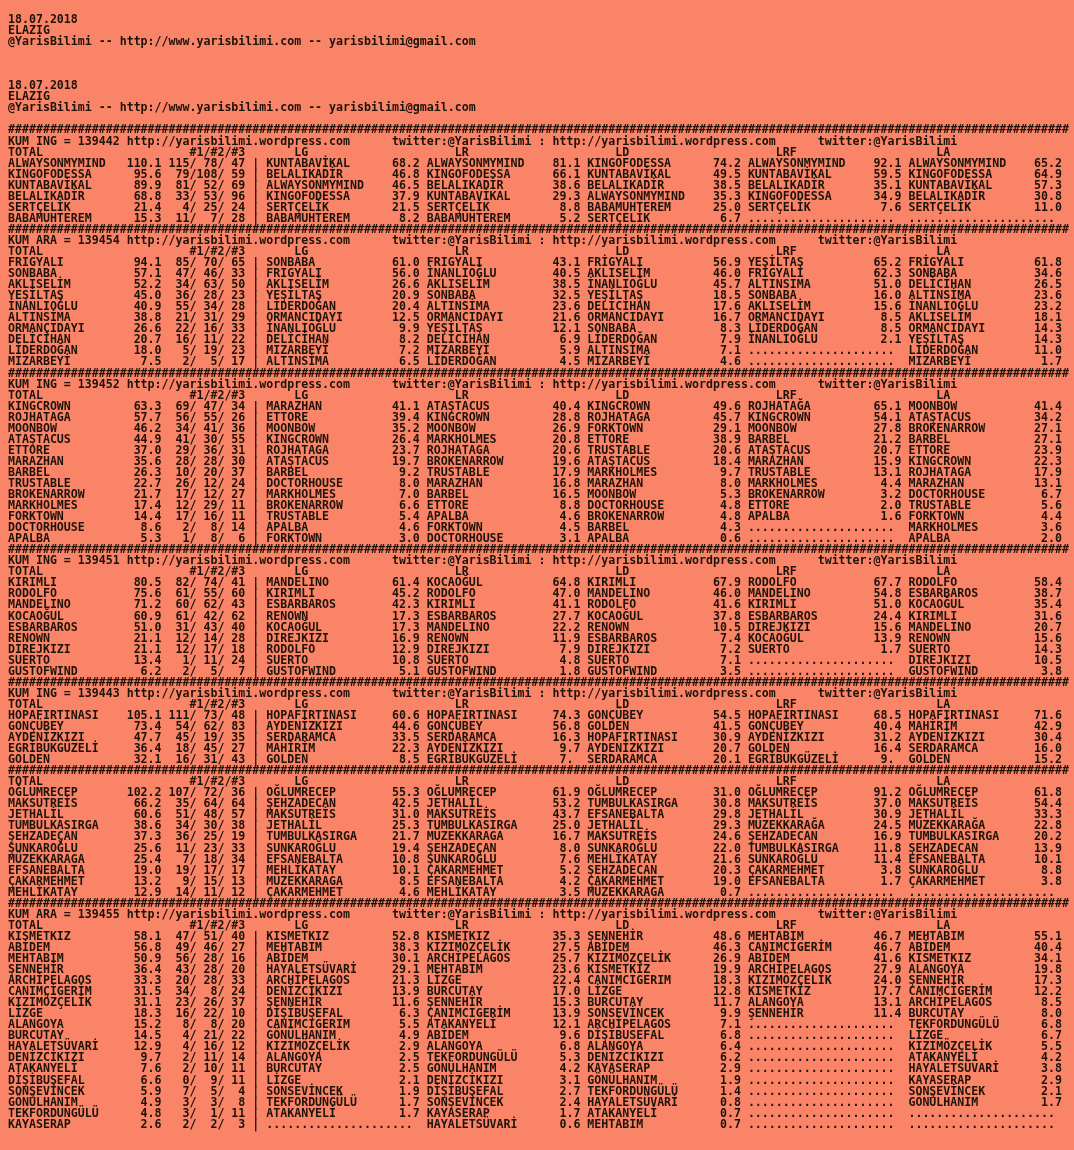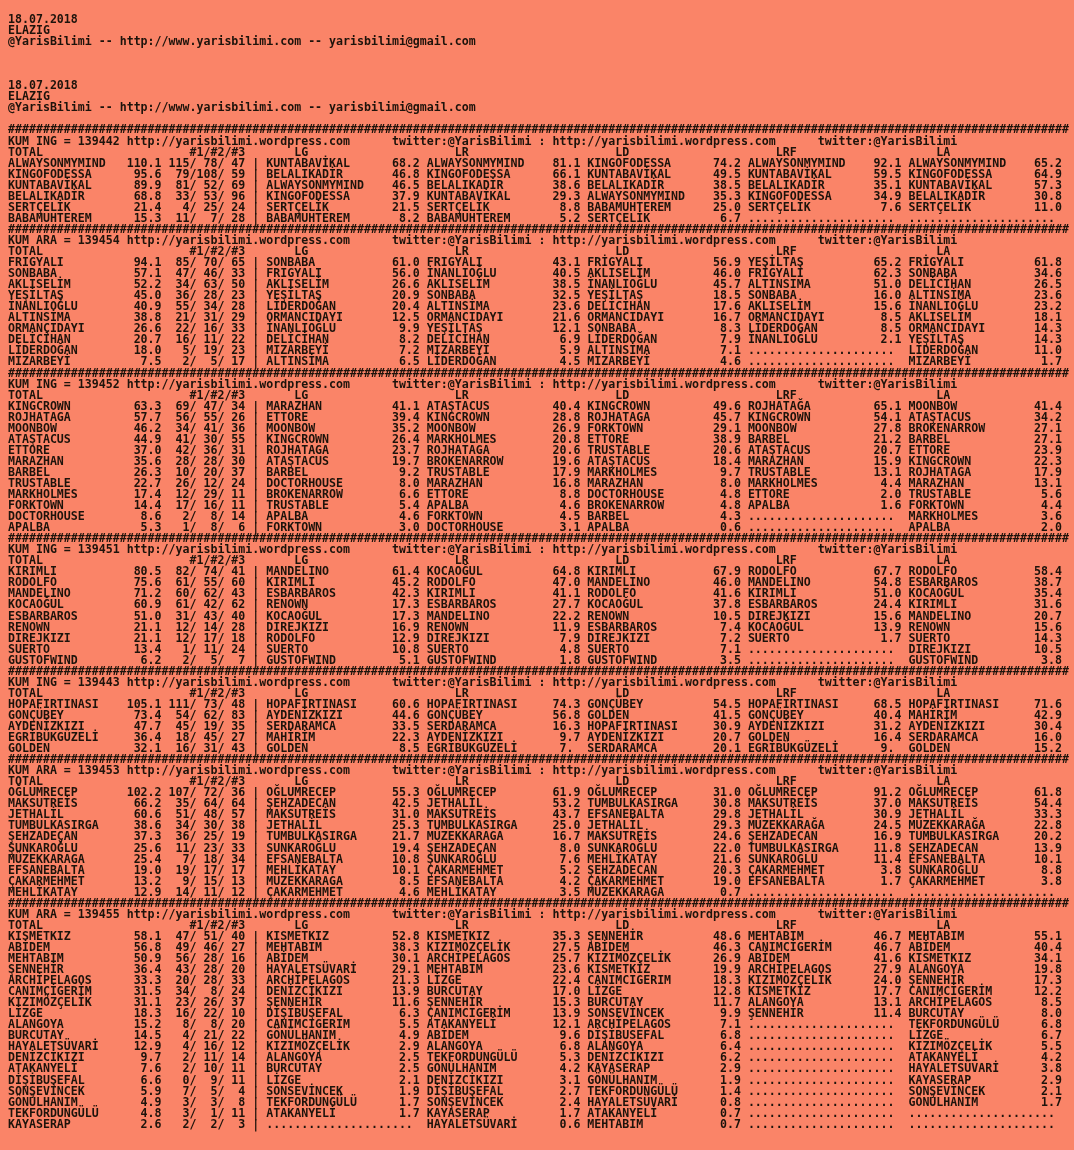--- a/index.html
+++ b/index.html
@@ -54,24 +54,25 @@
         <div class="line">MIZARBEYİ          7.5   2/  5/ 17 | ALTINSİMA          6.5 LİDERDOĞAN         4.5 MIZARBEYİ          4.6 .....................  MIZARBEYİ          1.7 </div>
       </section>
       <section>
         <div class="line">########################################################################################################################################################</div>
         <div class="line">KUM ING = 139452 http://yarisbilimi.wordpress.com      twitter:@YarisBilimi : http://yarisbilimi.wordpress.com      twitter:@YarisBilimi</div>
         <div class="line">TOTAL                     #1/#2/#3       LG                     LR                     LD                     LRF                    LA                 </div>
         <div class="line">KINGCROWN         63.3  69/ 47/ 34 | MARAZHAN          41.1 ATAŞTACUS         40.4 KINGCROWN         49.6 ROJHATAĞA         65.1 MOONBOW           41.4 </div>
         <div class="line">ROJHATAGA         57.7  56/ 55/ 26 | ETTORE            39.4 KINGCROWN         28.8 ROJHATAGA         45.7 KINGCROWN         54.1 ATAŞTACUS         34.2 </div>
         <div class="line">MOONBOW           46.2  34/ 41/ 36 | MOONBOW           35.2 MOONBOW           26.9 FORKTOWN          29.1 MOONBOW           27.8 BROKENARROW       27.1 </div>
         <div class="line">ATAŞTACUS         44.9  41/ 30/ 55 | KINGCROWN         26.4 MARKHOLMES        20.8 ETTORE            38.9 BARBEL            21.2 BARBEL            27.1 </div>
-        <div class="line">ETTORE            37.0  42/ 36/ 31 | ROJHATAGA         23.7 ROJHATAGA         20.6 TRUSTABLE         20.6 ATAŞTACUS         20.7 ETTORE            23.9 </div>
+        <div class="line">ETTORE            37.0  29/ 36/ 31 | ROJHATAGA         23.7 ROJHATAGA         20.6 TRUSTABLE         20.6 ATAŞTACUS         20.7 ETTORE            23.9 </div>
         <div class="line">MARAZHAN          35.6  28/ 28/ 30 | ATAŞTACUS         19.7 BROKENARROW       19.6 ATAŞTACUS         18.4 MARAZHAN          15.9 KINGCROWN         22.3 </div>
         <div class="line">BARBEL            26.3  10/ 20/ 37 | BARBEL             9.2 TRUSTABLE         17.9 MARKHOLMES         9.7 TRUSTABLE         13.1 ROJHATAGA         17.9 </div>
         <div class="line">TRUSTABLE         22.7  26/ 12/ 24 | DOCTORHOUSE        8.0 MARAZHAN          16.8 MARAZHAN           8.0 MARKHOLMES         4.4 MARAZHAN          13.1 </div>
+        <div class="line">BROKENARROW       21.7  17/ 12/ 27 | MARKHOLMES         7.0 BARBEL            16.5 MOONBOW            5.3 BROKENARROW        3.2 DOCTORHOUSE        6.7 </div>
         <div class="line">MARKHOLMES        17.4  12/ 29/ 11 | BROKENARROW        6.6 ETTORE             8.8 DOCTORHOUSE        4.8 ETTORE             2.0 TRUSTABLE          5.6 </div>
         <div class="line">FORKTOWN          14.4  17/ 16/ 11 | TRUSTABLE          5.4 APALBA             4.6 BROKENARROW        4.8 APALBA             1.6 FORKTOWN           4.4 </div>
         <div class="line">DOCTORHOUSE        8.6   2/  8/ 14 | APALBA             4.6 FORKTOWN           4.5 BARBEL             4.3 .....................  MARKHOLMES         3.6 </div>
         <div class="line">APALBA             5.3   1/  8/  6 | FORKTOWN           3.0 DOCTORHOUSE        3.1 APALBA             0.6 .....................  APALBA             2.0 </div>
       </section>
       <section>
         <div class="line">########################################################################################################################################################</div>
         <div class="line">KUM ING = 139451 http://yarisbilimi.wordpress.com      twitter:@YarisBilimi : http://yarisbilimi.wordpress.com      twitter:@YarisBilimi</div>
         <div class="line">TOTAL                     #1/#2/#3       LG                     LR                     LD                     LRF                    LA                 </div>
         <div class="line">KIRIMLI           80.5  82/ 74/ 41 | MANDELINO         61.4 KOCAOĞUL          64.8 KIRIMLI           67.9 RODOLFO           67.7 RODOLFO           58.4 </div>
@@ -89,21 +90,20 @@
         <div class="line">KUM ING = 139443 http://yarisbilimi.wordpress.com      twitter:@YarisBilimi : http://yarisbilimi.wordpress.com      twitter:@YarisBilimi</div>
         <div class="line">TOTAL                     #1/#2/#3       LG                     LR                     LD                     LRF                    LA                 </div>
         <div class="line">HOPAFIRTINASI    105.1 111/ 73/ 48 | HOPAFIRTINASI     60.6 HOPAFIRTINASI     74.3 GONÇÜBEY          54.5 HOPAFIRTINASI     68.5 HOPAFIRTINASI     71.6 </div>
         <div class="line">GONÇÜBEY          73.4  54/ 62/ 83 | AYDENİZKIZI       44.6 GONÇÜBEY          56.8 GOLDEN            41.5 GONÇÜBEY          40.4 MAHİRİM           42.9 </div>
         <div class="line">AYDENİZKIZI       47.7  45/ 19/ 35 | SERDARAMCA        33.5 SERDARAMCA        16.3 HOPAFIRTINASI     30.9 AYDENİZKIZI       31.2 AYDENİZKIZI       30.4 </div>
         <div class="line">EGRİBÜKGÜZELİ     36.4  18/ 45/ 27 | MAHİRİM           22.3 AYDENİZKIZI        9.7 AYDENİZKIZI       20.7 GOLDEN            16.4 SERDARAMCA        16.0 </div>
         <div class="line">GOLDEN            32.1  16/ 31/ 43 | GOLDEN             8.5 EGRİBÜKGÜZELİ      7.  SERDARAMCA        20.1 EGRİBÜKGÜZELİ      9.  GOLDEN            15.2 </div>
       </section>
       <section>
         <div class="line">########################################################################################################################################################</div>
-        <div class="line">KUM ARA = 139453 http://yarisbilimi.wordpress.com      twitter:@YarisBilimi : http://yarisbilimi.wordpress.com      twitter:@YarisBilimi</div>
         <div class="line">TOTAL                     #1/#2/#3       LG                     LR                     LD                     LRF                    LA                 </div>
         <div class="line">OĞLUMRECEP       102.2 107/ 72/ 36 | OĞLUMRECEP        55.3 OĞLUMRECEP        61.9 OĞLUMRECEP        31.0 OĞLUMRECEP        91.2 OĞLUMRECEP        61.8 </div>
         <div class="line">MAKSUTREİS        66.2  35/ 64/ 64 | ŞEHZADECAN        42.5 JETHALİL          53.2 TUMBULKASIRGA     30.8 MAKSUTREİS        37.0 MAKSUTREİS        54.4 </div>
         <div class="line">JETHALİL          60.6  51/ 48/ 57 | MAKSUTREİS        31.0 MAKSUTREİS        43.7 EFSANEBALTA       29.8 JETHALİL          30.9 JETHALİL          33.3 </div>
         <div class="line">TUMBULKASIRGA     38.6  34/ 30/ 38 | JETHALİL          25.3 TUMBULKASIRGA     25.0 JETHALİL          29.3 MÜZEKKARAĞA       24.5 MÜZEKKARAĞA       22.8 </div>
         <div class="line">ŞEHZADEÇAN        37.3  36/ 25/ 19 | TUMBULKASIRGA     21.7 MÜZEKKARAGA       16.7 MAKSUTREİS        24.6 ŞEHZADECAN        16.9 TUMBULKASIRGA     20.2 </div>
         <div class="line">ŞUNKAROĞLU        25.6  11/ 23/ 33 | SUNKAROĞLU        19.4 ŞEHZADEÇAN         8.0 SUNKAROĞLU        22.0 TUMBULKASIRGA     11.8 ŞEHZADECAN        13.9 </div>
         <div class="line">MÜZEKKARAGA       25.4   7/ 18/ 34 | EFSANEBALTA       10.8 ŞUNKAROĞLU         7.6 MEHLİKATAY        21.6 SUNKAROĞLU        11.4 EFSANEBALTA       10.1 </div>
         <div class="line">EFSANEBALTA       19.0  19/ 17/ 17 | MEHLİKATAY        10.1 ÇAKARMEHMET        5.2 ŞEHZADECAN        20.3 ÇAKARMEHMET        3.8 SUNKAROĞLU         8.8 </div>
         <div class="line">ÇAKARMEHMET       13.2   9/ 15/ 13 | MÜZEKKARAGA        8.5 EFSANEBALTA        4.2 ÇAKARMEHMET       19.0 EFSANEBALTA        1.7 ÇAKARMEHMET        3.8 </div>

